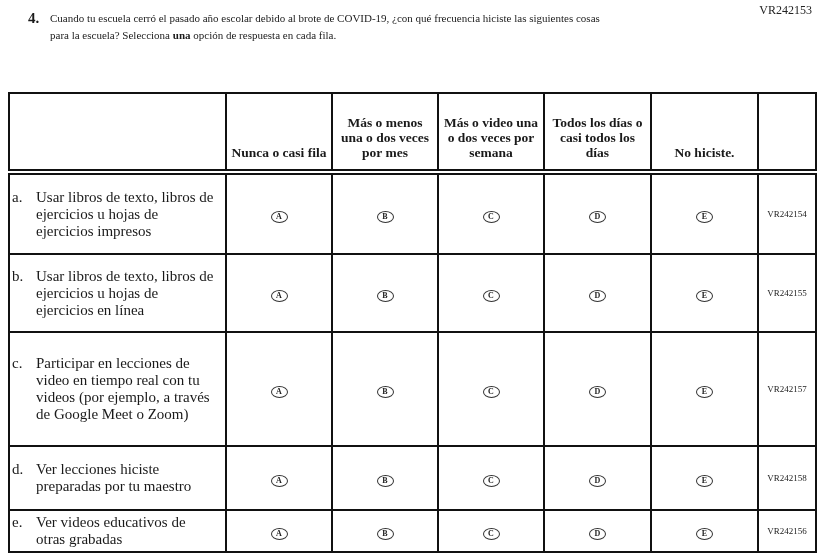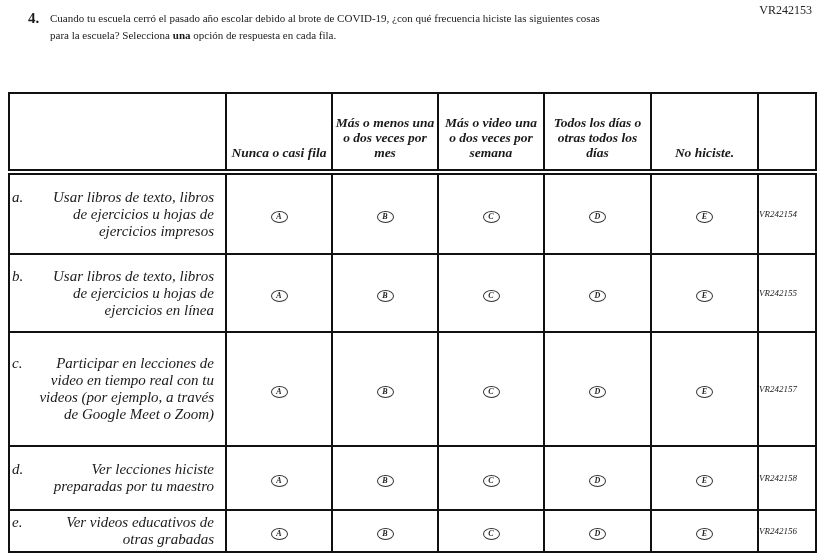--- a/index.html
+++ b/index.html
@@ -51,21 +51,20 @@
     left: 8px;
     border-collapse: collapse;
     table-layout: fixed;
     width: 807px;
   }
   table.grid th,
   table.grid td {
     border: 2px solid #111;
     padding: 0;
     vertical-align: middle;
-    font-style: italic;
   }
   table.grid thead th {
     border-bottom: 6px double #111;
     font-weight: bold;
     font-size: 13.5px;
     line-height: 15px;
     text-align: center;
     vertical-align: bottom;
     padding: 4px 2px 9px 2px;
     height: 62px;
@@ -80,42 +79,41 @@
     font-size: 15px;
     line-height: 17px;
   }
   .row-letter {
     flex: 0 0 auto;
     width: 24px;
     padding-left: 2px;
   }
   .row-label {
     width: 178px;
-    text-align: right;
   }
   td.opt {
     text-align: center;
   }
   .bubble {
     display: inline-flex;
     align-items: center;
     justify-content: center;
     width: 17px;
     height: 12px;
     border: 1.4px solid #333;
     border-radius: 50%;
     font-size: 8px;
     font-weight: bold;
     line-height: 1;
     color: #222;
     background: #fff;
     box-sizing: border-box;
   }
   td.code-cell {
-    text-align: left;
+    text-align: center;
     font-size: 9px;
     color: #222;
     padding: 2px 1px;
   }
   tr.row-a { height: 82px; }
   tr.row-b { height: 78px; }
   tr.row-c { height: 114px; }
   tr.row-d { height: 64px; }
   tr.row-e { height: 42px; }
 </style>
@@ -140,21 +138,21 @@
       <col style="width:107px">
       <col style="width:107px">
       <col style="width:58px">
     </colgroup>
     <thead>
       <tr>
         <th></th>
         <th>Nunca o casi fila</th>
         <th>Más o menos una o dos veces por mes</th>
         <th>Más o video una o dos veces por semana</th>
-        <th>Todos los días o otras todos los días</th>
+        <th>Todos los días o casi todos los días</th>
         <th>No hiciste.</th>
         <th></th>
       </tr>
     </thead>
     <tbody id="rows-body">
     <tr class="row-a">
       <td class="stub">
         <div class="stub-inner">
           <span class="row-letter">a.</span>
           <span class="row-label">Usar libros de texto, libros de ejercicios u hojas de ejercicios impresos</span>

